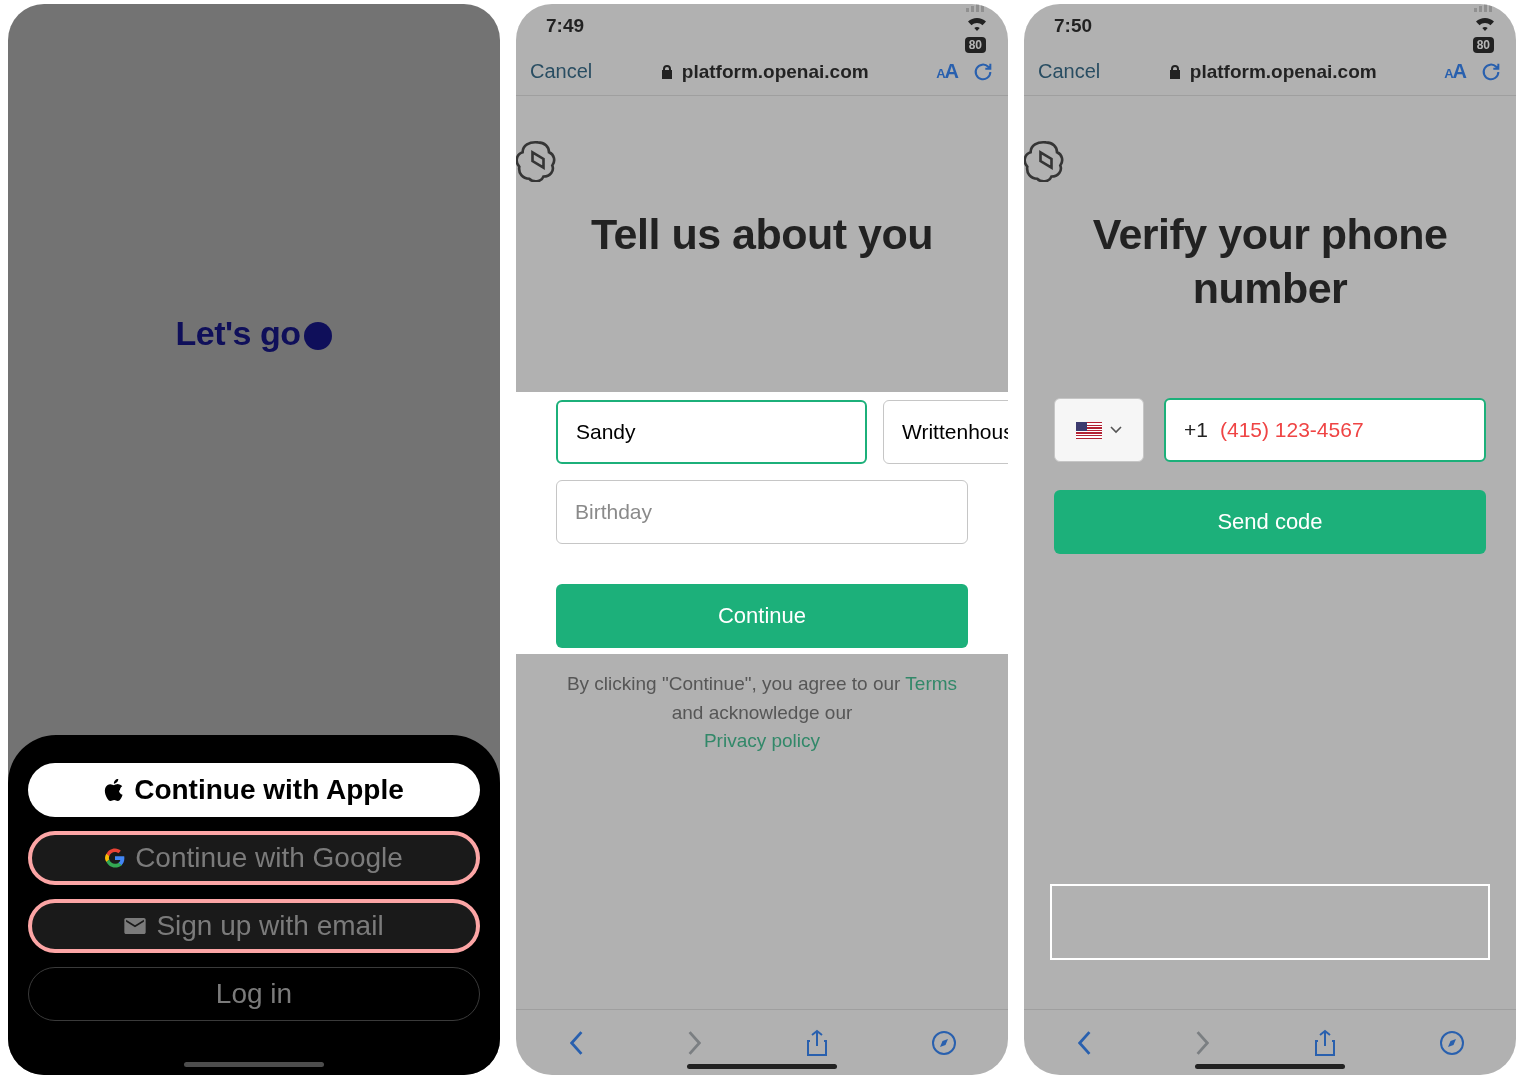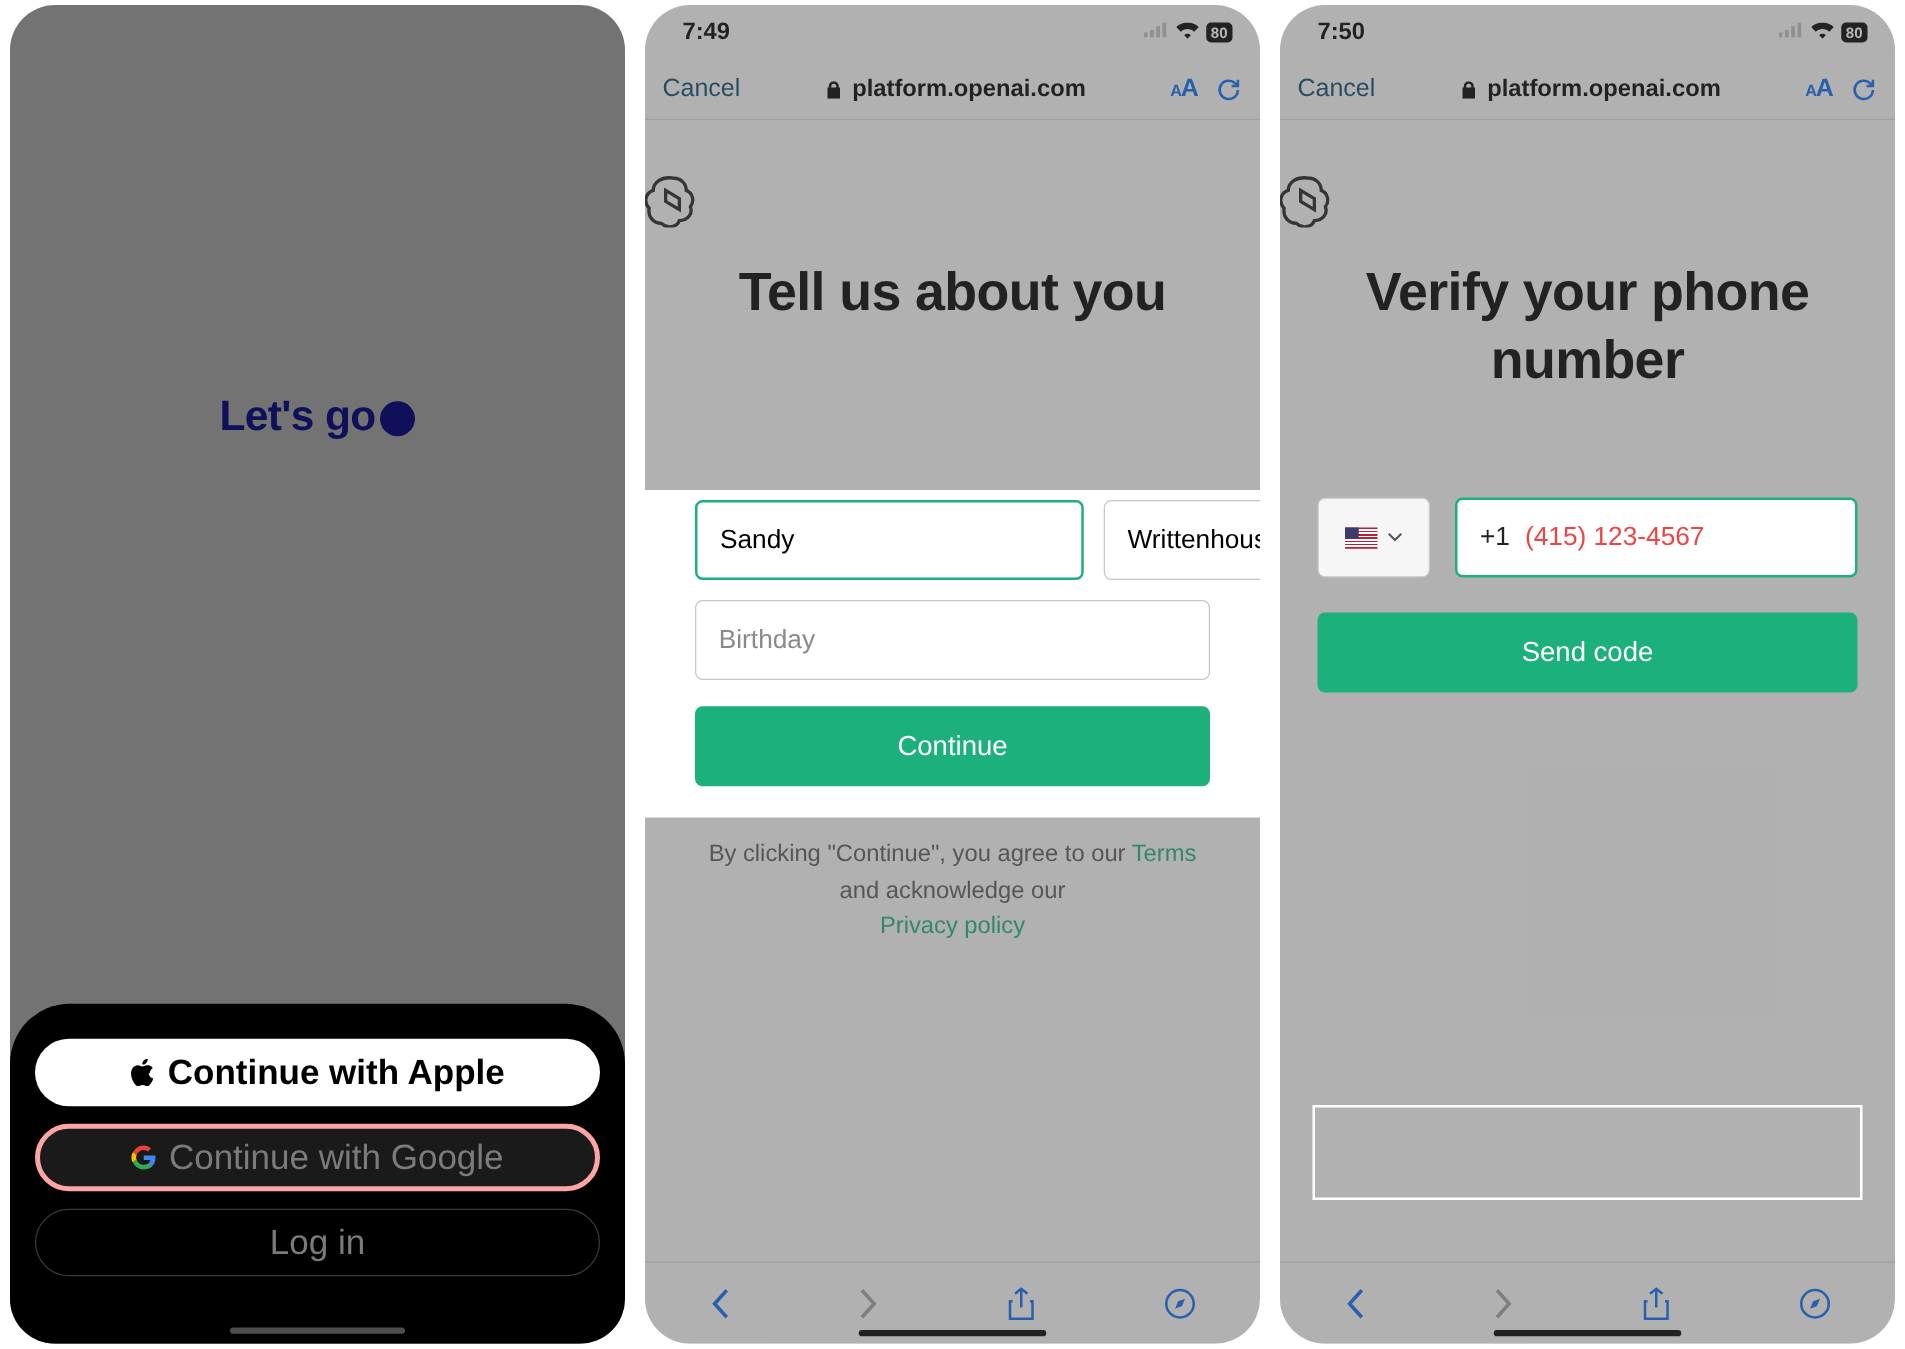--- a/index.html
+++ b/index.html
@@ -83,21 +83,21 @@
     width:140px; height:5px; background:#4d4d4d; border-radius:3px;
   }
 
   
   .status-bar {
     height: 44px;
     display:flex; align-items:center; justify-content:space-between;
     padding: 0 22px 0 30px;
     font-size: 19px; font-weight:600;
   }
-  .status-right { display:flex; align-items:flex-start; gap:6px; }
+  .status-right { display:flex; align-items:flex-end; gap:6px;flex-direction:column; }
   .battery-text { font-size:12px; font-weight:700; color:#fff; }
   .battery-box { background:#000; border-radius:4px; padding:1px 4px; display:inline-flex; align-items:center; }
   .safari-top {
     height: 48px;
     display:flex; align-items:center; justify-content:space-between;
     padding: 0 14px;
     border-bottom:1px solid rgba(0,0,0,0.12);
     font-size:20px;
   }
   .safari-cancel { color:#0c4a6e; }
@@ -231,20 +231,26 @@
     </div>
     <div class="btn btn-dim">
       <svg width="20" height="20" viewBox="0 0 48 48">
           <path fill="#EA4335" d="M24 9.5c3.9 0 6.6 1.7 8.1 3.1l5.9-5.9C34.4 3.1 29.7 1 24 1 14.8 1 6.9 6.5 3.3 14.4l6.9 5.4C12 13.3 17.4 9.5 24 9.5z"></path>
           <path fill="#4285F4" d="M46.5 24.5c0-1.6-.1-3.1-.4-4.5H24v9h12.7c-.5 2.9-2.2 5.4-4.7 7.1l7.2 5.6c4.2-3.9 7.3-9.7 7.3-17.2z"></path>
           <path fill="#FBBC05" d="M10.2 28.2c-.5-1.4-.8-2.9-.8-4.4s.3-3 .8-4.4l-6.9-5.4C1.2 17.4 0 20.6 0 24s1.2 6.6 3.3 9.6l6.9-5.4z"></path>
           <path fill="#34A853" d="M24 47c6.5 0 11.9-2.1 15.9-5.8l-7.2-5.6c-2 1.4-4.7 2.3-8.7 2.3-6.6 0-12-4.3-13.8-10.1l-6.9 5.4C6.9 41.5 14.8 47 24 47z"></path>
         </svg>
       <span>Continue with Google</span>
     </div>
+    <div class="btn btn-dim">
+      <svg class="envelope-icon" width="22" height="16" viewBox="0 0 24 18">
+          <path d="M22 0H2C.9 0 0 .9 0 2v14c0 1.1.9 2 2 2h20c1.1 0 2-.9 2-2V2c0-1.1-.9-2-2-2zm0 4.2-10 6.2L2 4.2V2l10 6.2L22 2v2.2z"></path>
+        </svg>
+      <span>Sign up with email</span>
+    </div>
     <div class="btn btn-outline">
       <span>Log in</span>
     </div>
     <div class="home-indicator"></div>
   </div>
 </div>
 
 <div class="phone p2">
   <div class="status-bar">
     <span>7:49</span>
@@ -310,21 +316,21 @@
 
   <div class="cutout" style="top:388px;left:0;right:0;height:262px;"></div>
   <div class="form">
     <div class="form-row">
       <input class="text-input active" value="Sandy" style="">
       <input class="text-input" value="Writtenhous" style="">
     </div>
     <div class="form-row">
       <input class="text-input full" placeholder="Birthday" style="">
     </div>
-    <button class="green-btn" style="margin-top:5px;">Continue</button>
+    <button class="green-btn" style="margin-top:24px;">Continue</button>
   </div>
 </div>
 
 <div class="phone p3">
   <div class="status-bar">
     <span>7:50</span>
     <div class="status-right">
       <svg width="20" height="12" viewBox="0 0 20 12">
           <rect x="0" y="8" width="3" height="4" fill="#bdbdbd"></rect>
           <rect x="5" y="6" width="3" height="6" fill="#bdbdbd"></rect>

